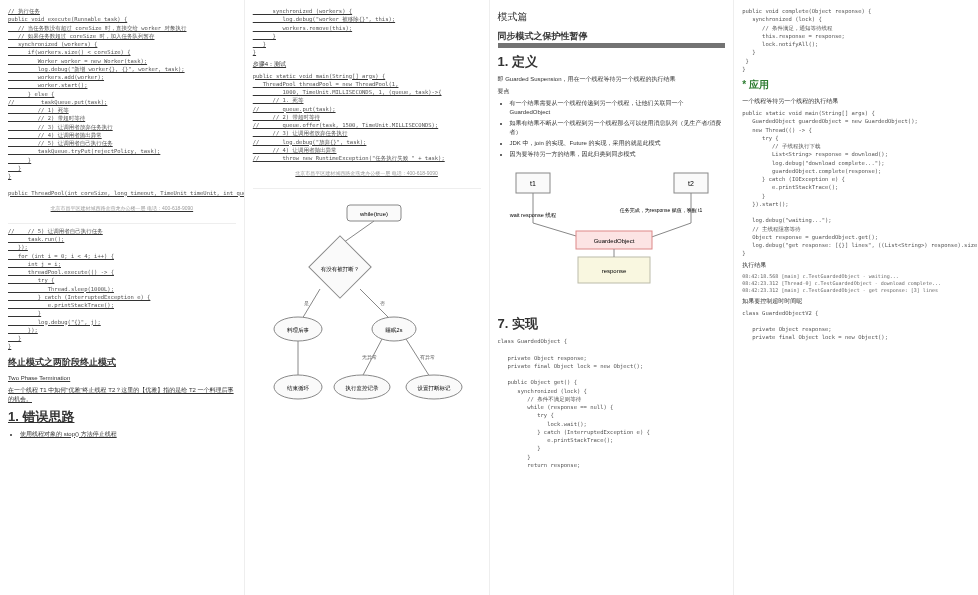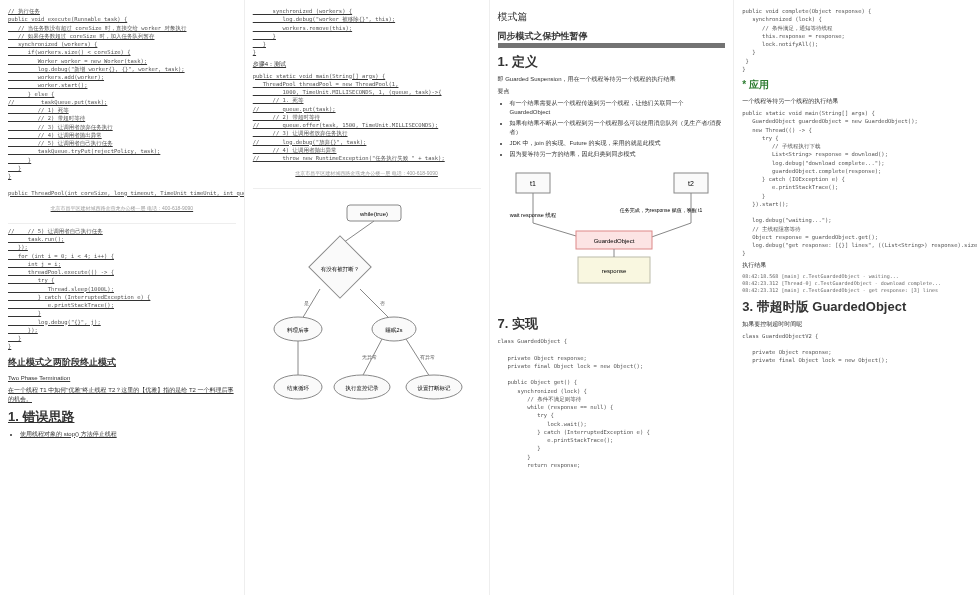--- a/index.html
+++ b/index.html
@@ -215,21 +215,20 @@
 
    log.debug("waiting...");
    // 主线程阻塞等待
    Object response = guardedObject.get();
    log.debug("get response: [{}] lines", ((List&lt;String&gt;) response).size());
 }</div>
   <p>执行结果</p>
   <div class="log">08:42:18.568 [main] c.TestGuardedObject - waiting...
 08:42:23.312 [Thread-0] c.TestGuardedObject - download complete...
 08:42:23.312 [main] c.TestGuardedObject - get response: [3] lines</div>
-  <h4>3. 带超时版 GuardedObject</h4>
   <p>如果要控制超时时间呢</p>
   <div class="code">class GuardedObjectV2 {
 
    private Object response;
    private final Object lock = new Object();</div>
 </div>
 
 </div>
 
 </body></html>

